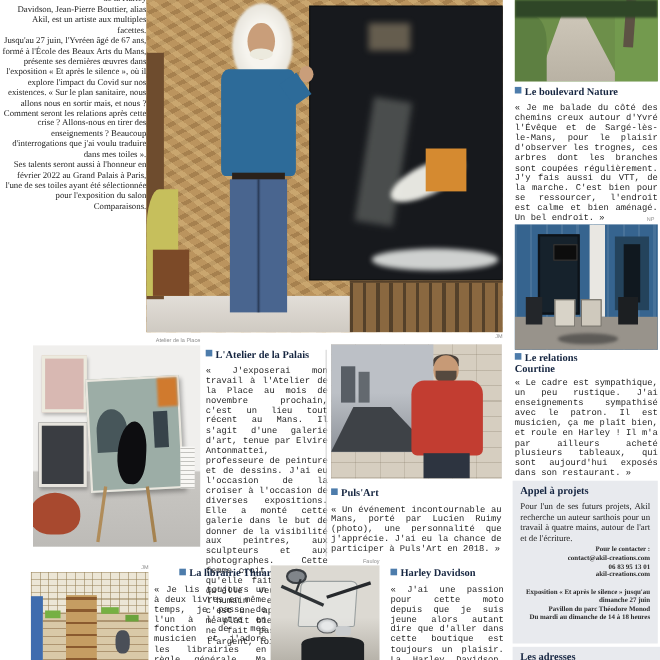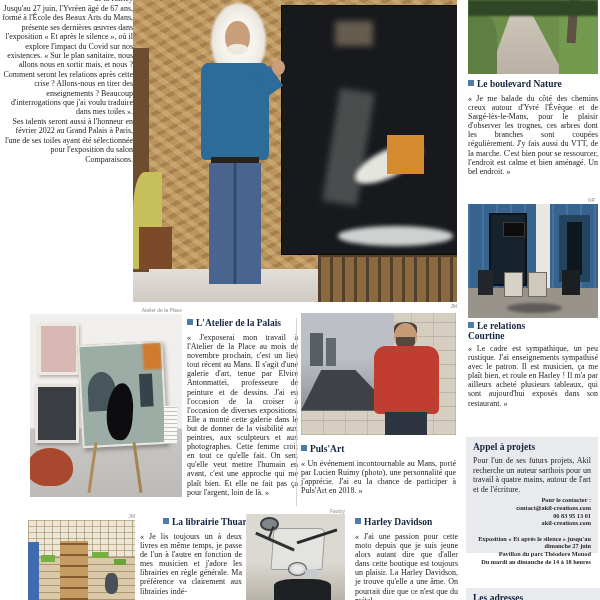--- a/index.html
+++ b/index.html
@@ -8,21 +8,21 @@
 
   
   .leadcol{position:absolute;left:2px;top:0;width:131px;text-align:right;
            font-size:8px;line-height:9.4px;color:#1e1e1e;}
   .cutline{height:4px;overflow:hidden;}
   .cutline span{display:block;margin-top:-6px;}
 
   .sec-header{position:absolute;font-weight:bold;font-size:9.5px;color:#152540;line-height:10px;}
   .sec-header .bullet{display:inline-block;width:6px;height:6px;background:#4d7cab;
                       margin-right:3px;vertical-align:1px;}
-  .sec-body{position:absolute;font-size:8px;line-height:9.1px;text-align:justify;color:#242424;}
+  .sec-body{position:absolute;font-size:8px;line-height:9.1px;text-align:justify;color:#242424;font-family:Liberation Mono, monospace;}
 
   .credit{position:absolute;font-size:5px;color:#8d8d8d;text-align:right;
           font-family:"Liberation Sans",sans-serif;}
   .vrule{position:absolute;width:1px;background:#d4d4d4;}
 
   
   .graybox{position:absolute;background:#e8eaee;padding:5px 7px;box-sizing:border-box;}
   .graybox .box-title{font-weight:bold;font-size:9.5px;color:#13233f;margin-bottom:4px;}
   .graybox .box-body{font-size:8px;line-height:9.6px;text-align:justify;color:#242424;}
   .box-contact{margin-top:2px;font-size:6.3px;line-height:7.6px;font-weight:bold;
@@ -163,20 +163,21 @@
 </style>
 </head>
 <body>
 
 <div id="page">
 
   <div class="leadcol">
     <div class="cutline">
         <span>de la Harley</span>
       </div>
+    <div>Davidson, Jean-Pierre Bouttier, alias Akil, est un artiste aux multiples facettes.</div>
     <div>Jusqu'au 27 juin, l'Yvréen âgé de 67 ans, formé à l'École des Beaux Arts du Mans, présente ses dernières œuvres dans l'exposition « Et après le silence », où il explore l'impact du Covid sur nos existences. « Sur le plan sanitaire, nous allons nous en sortir mais, et nous ? Comment seront les relations après cette crise ? Allons-nous en tirer des enseignements ? Beaucoup d'interrogations que j'ai voulu traduire dans mes toiles ».</div>
     <div>Ses talents seront aussi à l'honneur en février 2022 au Grand Palais à Paris, l'une de ses toiles ayant été sélectionnée pour l'exposition du salon Comparaisons.</div>
   </div>
 
   <div id="photo-main" class="photo">
     <div class="ph mp-floor"></div>
     <div class="ph mp-easel-left"></div>
     <div class="ph mp-yellow"></div>
     <div class="ph mp-chair"></div>
     <div class="ph mp-painting">
@@ -293,21 +294,21 @@
     <div class="ph re-chair3"></div>
     <div class="ph re-chair1"></div>
     <div class="ph re-chair2"></div>
     <div class="ph re-table"></div>
   </div>
   <div class="sec-header" style="left:468px;top:321px;width:88px;">
     <span class="bullet"></span><span>Le relations Courtine</span>
   </div>
   <div class="sec-body" style="left:468px;top:344px;width:130px;">« Le cadre est sympathique, un peu rustique. J'ai enseignements sympathisé avec le patron. Il est musicien, ça me plaît bien, et roule en Harley ! Il m'a par ailleurs acheté plusieurs tableaux, qui sont aujourd'hui exposés dans son restaurant. »</div>
 
-  <div class="graybox" style="left:466px;top:437px;width:132px;height:116px;">
+  <div class="graybox" style="left:466px;top:437px;width:132px;height:148px;">
     <div class="box-title">Appel à projets</div>
     <div class="box-body">Pour l'un de ses futurs projets, Akil recherche un auteur sarthois pour un travail à quatre mains, autour de l'art et de l'écriture.</div>
     <div class="box-contact">
       <div>Pour le contacter :</div>
       <div>contact@akil-creations.com</div>
       <div>06 83 95 13 01</div>
       <div>akil-creations.com</div>
     </div>
     <div class="box-expo">
       <div>Exposition « Et après le silence » jusqu'au dimanche 27 juin</div>

